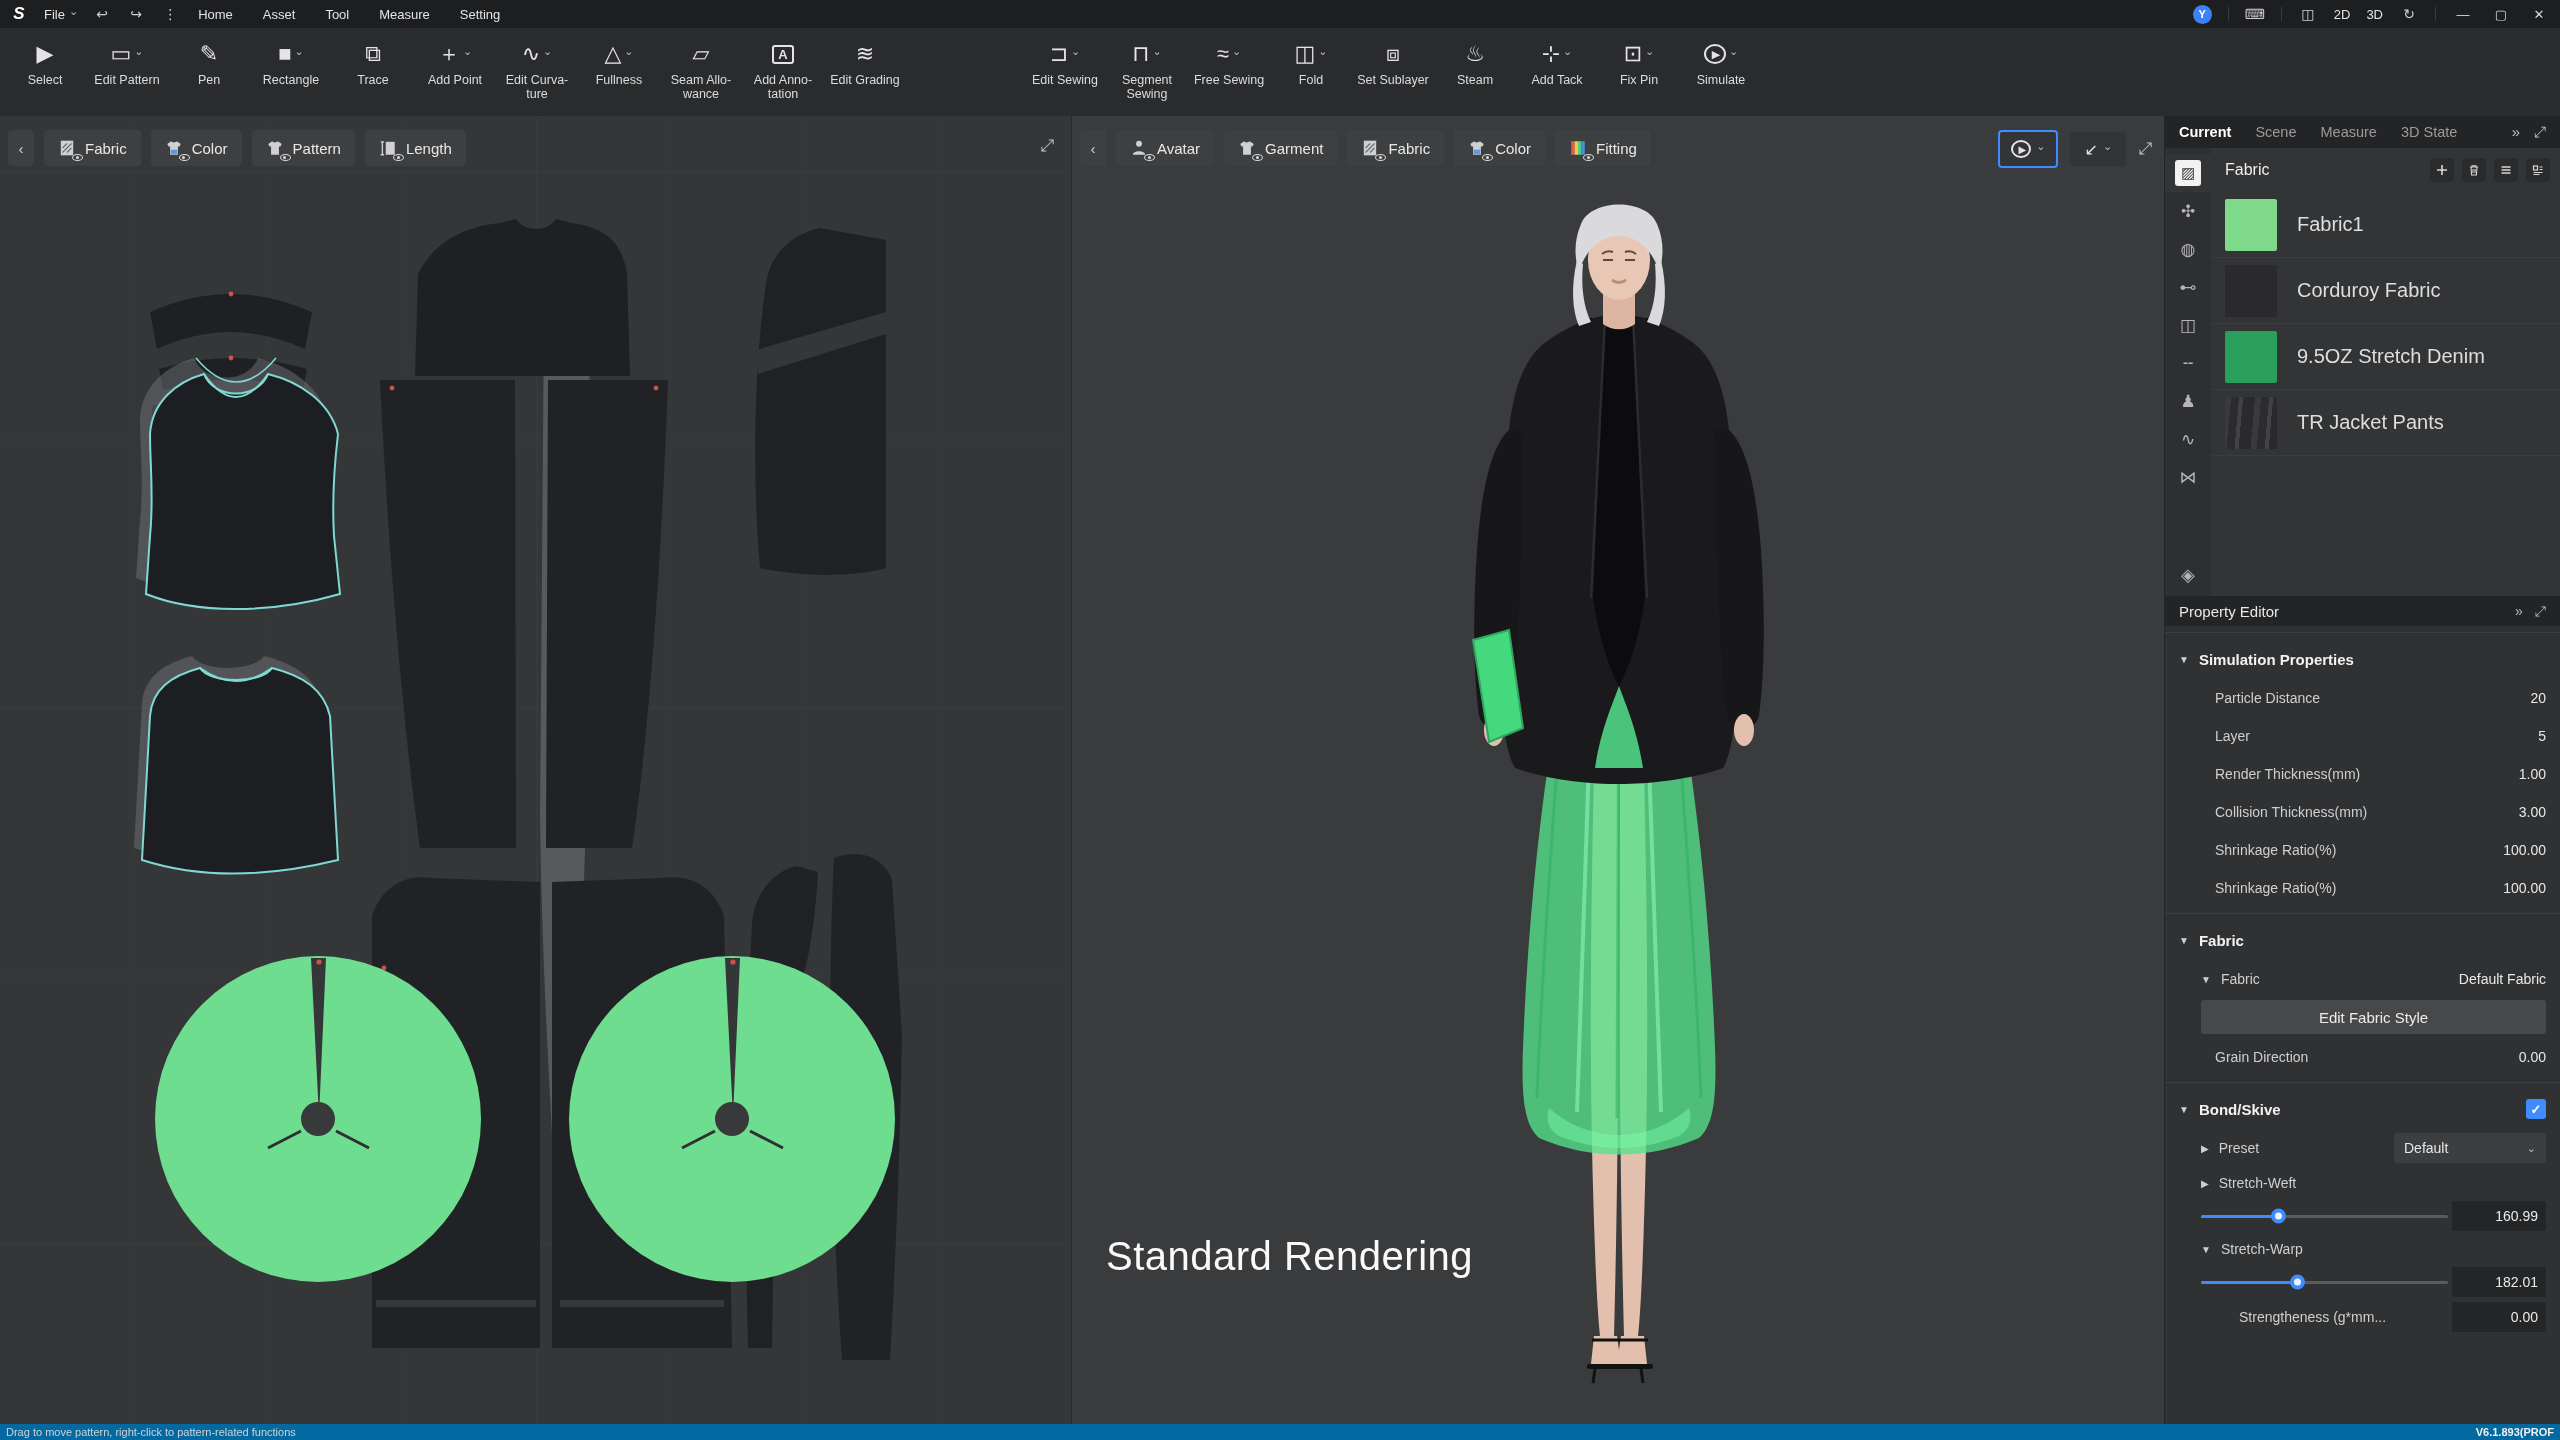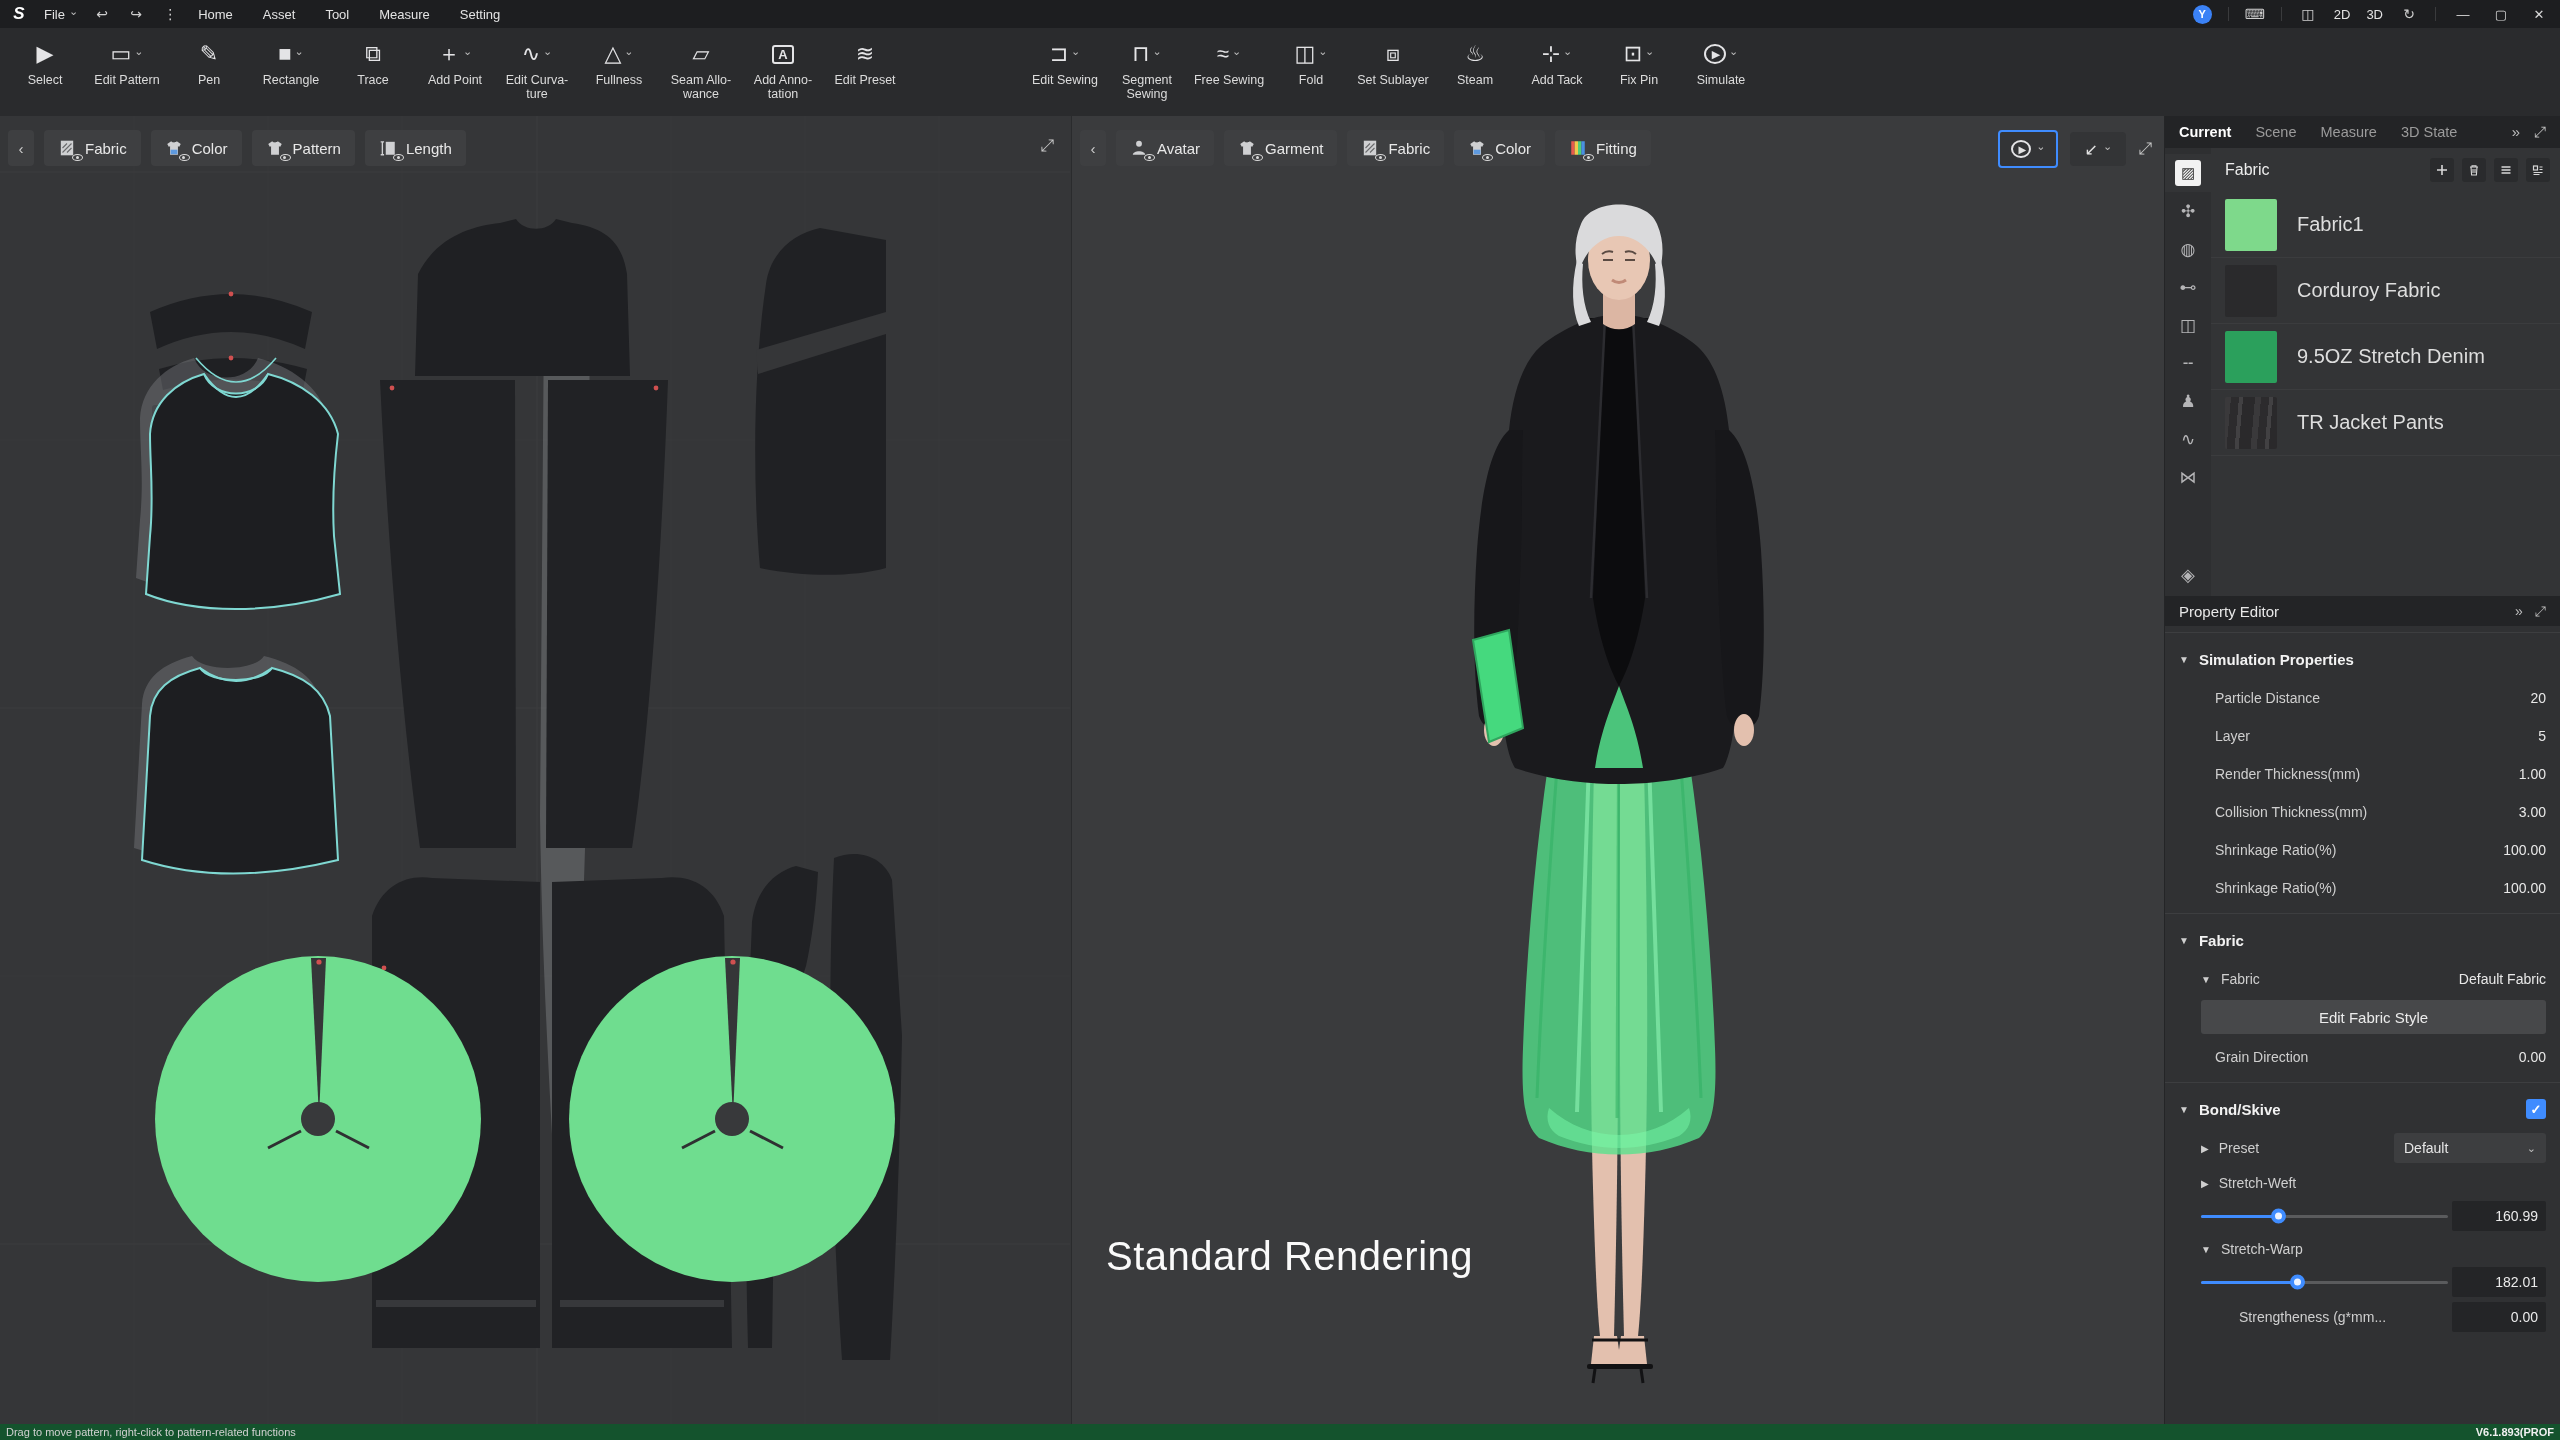--- a/index.html
+++ b/index.html
@@ -106,21 +106,21 @@
   .slider-row{display:flex;align-items:center;gap:4px;height:34px;}
   .track{position:relative;flex:1;height:3px;background:#5a5b5d;border-radius:2px;margin-left:22px;}
   .track .fill{position:absolute;left:0;top:0;bottom:0;background:#3f8cff;border-radius:2px;}
   .track .thumb{position:absolute;top:50%;width:15px;height:15px;border-radius:50%;background:#eef4ff;
                 border:4px solid #3f8cff;box-sizing:border-box;transform:translate(-7px,-50%);}
   .valbox{width:78px;height:30px;background:#242527;border-radius:2px;display:flex;align-items:center;
           justify-content:flex-end;padding:0 8px;color:#eaeaea;flex:none;}
   .strengthrow{display:flex;align-items:center;gap:12px;height:36px;}
   .strengthrow .lbl{padding-left:60px;color:#cfcfcf;white-space:nowrap;overflow:hidden;text-overflow:ellipsis;flex:1;}
   
-  .statusbar{position:absolute;left:0;right:0;bottom:0;height:16px;background:#14532d;display:flex;align-items:center;
+  .statusbar{position:absolute;left:0;right:0;bottom:0;height:16px;background:#0369a1;display:flex;align-items:center;
              font-size:11px;color:#d2d2d2;padding:0 6px;justify-content:space-between;z-index:30;}
   .version{font-weight:bold;color:#f0f0f0;}
   
   .avatar-svg{position:absolute;left:50%;top:52px;transform:translateX(-50%);}
 </style>
 </head>
 <body>
 
 <div id="app">
 
@@ -221,21 +221,21 @@
     <div class="tool">
       <div class="tico">
           <span class="glyph boxed">A</span>
         </div>
       <div class="tlabel">Add Anno-tation</div>
     </div>
     <div class="tool">
       <div class="tico">
           <span class="glyph">≋</span>
         </div>
-      <div class="tlabel">Edit Preset</div>
+      <div class="tlabel">Edit Grading</div>
     </div>
     <div class="toolspacer"></div>
     <div class="tool">
       <div class="tico">
           <span class="glyph">⊐</span>
           <span class="caret">⌄</span>
         </div>
       <div class="tlabel">Edit Sewing</div>
     </div>
     <div class="tool">

